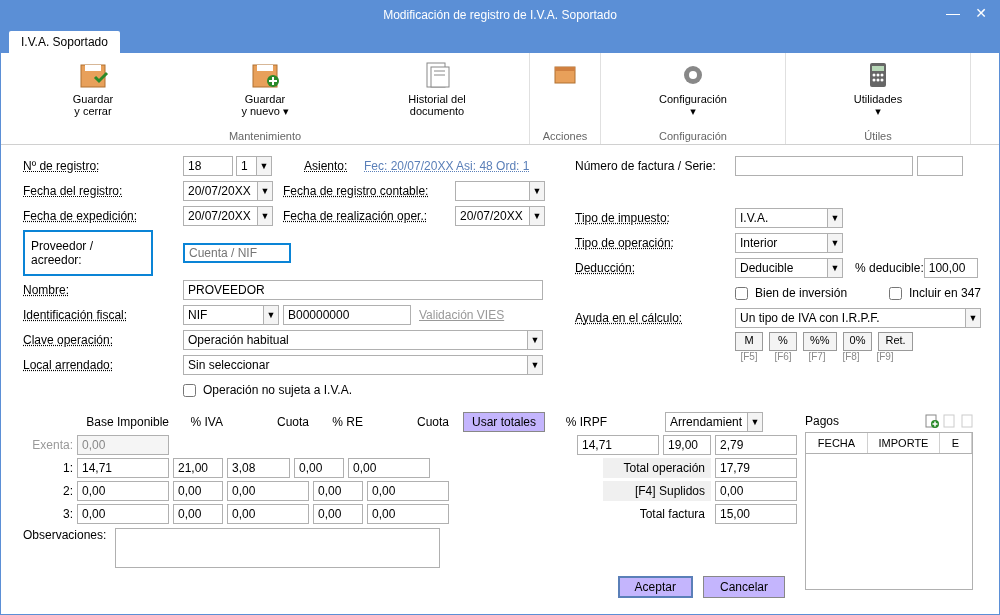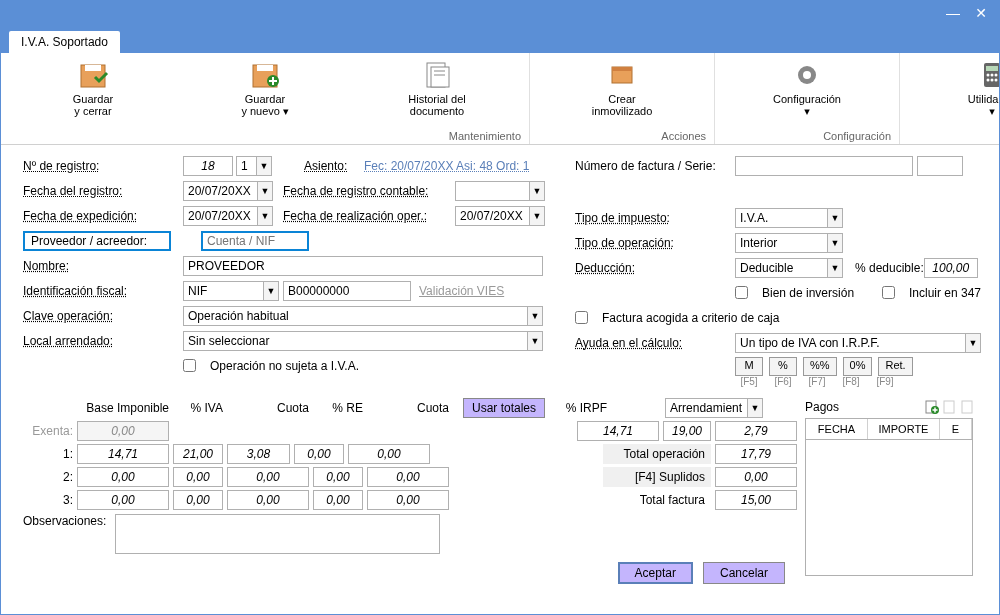--- a/index.html
+++ b/index.html
@@ -9,32 +9,32 @@
 .titlebar .controls { position: absolute; right: 4px; top: 0; display: flex; gap: 0; }
 .titlebar .controls span { width: 28px; height: 24px; display: flex; align-items: center; justify-content: center; cursor: pointer; font-size: 14px; }
 .tabstrip { background: #5b8fd6; height: 24px; display: flex; align-items: flex-end; padding-left: 8px; }
 .tabstrip .tab { background: #fff; padding: 4px 12px; font-size: 12px; border-top-left-radius: 2px; border-top-right-radius: 2px; }
 .ribbon { background: #fff; border-bottom: 1px solid #d0d0d0; height: 92px; display: flex; }
 .ribbongroup { border-right: 1px solid #e0e0e0; padding: 4px 8px 2px 8px; display: flex; flex-direction: column; justify-content: space-between; }
 .ribbonbuttons { display: flex; gap: 4px; }
 .ribbonbtn { display: flex; flex-direction: column; align-items: center; padding: 2px 4px; min-width: 54px; cursor: pointer; }
 .ribbonbtn .ico { width: 32px; height: 32px; display: flex; align-items: center; justify-content: center; }
 .ribbonbtn .lbl { font-size: 11px; text-align: center; line-height: 12px; margin-top: 2px; }
-.ribbongroup .grouplabel { font-size: 11px; color: #666; text-align: right; }
+.ribbongroup .grouplabel { font-size: 11px; color: #666; text-align: center; }
 .formarea { padding: 10px 22px 8px 22px; display: flex; gap: 30px; }
 .col { flex: 1; }
 .row { display: flex; align-items: center; margin-bottom: 3px; min-height: 22px; }
 .lbl { width: 160px; font-size: 12px; }
 .lbl.u { text-decoration: underline; text-decoration-style: dotted; }
 input[type=text], select { border: 1px solid #b0b0b0; height: 20px; padding: 0 4px; font-size: 12px; background: #fff; }
-input[type=text].ra { text-align: center; font-style: italic; }
+input[type=text].ra { text-align: left; }
 input[type=text]:disabled, input.ro { background: #f5f5f5; color: #888; }
 .highlight { border: 2px solid #0a84d6 !important; }
 .link { color: #5a7fb8; text-decoration: underline; cursor: pointer; font-size: 12px; }
-.chk { display: flex; gap: 14px; }
+.chk { display: flex; align-items: center; gap: 7px; }
 .chk input { width: 13px; height: 13px; }
 .smallbtn { border: 1px solid #999; background: #f4f4f4; padding: 1px 6px; font-size: 11px; cursor: pointer; min-width: 28px; text-align: center; height: 19px; }
 .fkey { font-size: 10px; color: #888; text-align: center; }
 .gridsect { padding: 0 22px; }
 .gridhead { display: flex; gap: 4px; align-items: center; }
 .gridhead .cell, .gridrow .cell { text-align: right; }
 .gridrow { display: flex; gap: 4px; align-items: center; margin-top: 3px; }
 .btn { border: 1px solid #888; background: #c4b5fd; padding: 3px 16px; cursor: pointer; font-size: 12px; }
 .btn.primary { border: 2px solid #5a7fb8; padding: 2px 15px; }
 .pagosgrid { border: 1px solid #b0b0b0; width: 168px; height: 158px; }
@@ -42,20 +42,21 @@
 .pagoshead div { padding: 4px; font-size: 11px; border-right: 1px solid #d0d0d0; text-align: center; }
 .iconbtn { width: 18px; height: 18px; display: inline-flex; align-items: center; justify-content: center; cursor: pointer; color: #888; }
 .dd { display: inline-flex; }
 .dd input { border-right: none; }
 .dd .arrow { border: 1px solid #b0b0b0; width: 16px; height: 20px; display: flex; align-items: center; justify-content: center; background: #f4f4f4; cursor: pointer; font-size: 9px; }
 </style>
 </head>
 <body>
 
 <div class="titlebar">
+  <span class="title">Modificación de registro de I.V.A. Soportado</span>
   <div class="controls">
     <span>—</span>
     <span>✕</span>
   </div>
 </div>
 
 <div class="tabstrip">
   <div class="tab">I.V.A. Soportado</div>
 </div>
 
@@ -102,22 +103,20 @@
   </div>
   <div class="ribbongroup">
     <div class="ribbonbuttons">
       <div class="ribbonbtn">
         <div class="ico">
             <svg width="32" height="32">
               <rect x="6" y="8" width="20" height="16" fill="#e8a05a" stroke="#b07030"></rect>
               <rect x="6" y="8" width="20" height="4" fill="#d08040"></rect>
             </svg>
           </div>
-        <div class="lbl" style="white-space:pre-line">Crear
-inmovilizado</div>
       </div>
     </div>
     <div class="grouplabel">Acciones</div>
   </div>
   <div class="ribbongroup">
     <div class="ribbonbuttons">
       <div class="ribbonbtn">
         <div class="ico">
             <svg width="32" height="32">
               <circle cx="16" cy="16" r="9" fill="#888"></circle>
@@ -186,21 +185,21 @@
           <span class="arrow">▼</span>
         </div>
       <span style="width:10px"></span>
       <span class="lbl u" style="width:172px">Fecha de realización oper.:</span>
       <div class="dd">
           <input type="text" style="width: 74px;" value="20/07/20XX">
           <span class="arrow">▼</span>
         </div>
     </div>
     <div class="row">
-      <span class="lbl highlight" style="padding:1px 6px;width:148px">Proveedor / acreedor:</span>
+      <span class="lbl highlight" style="padding:7px 6px;width:130px">Proveedor / acreedor:</span>
       <span style="width:30px"></span>
       <input type="text" class="highlight" style="width: 108px; color: rgb(170, 170, 170);" placeholder="Cuenta / NIF">
     </div>
     <div class="row">
       <span class="lbl u">Nombre:</span>
       <input type="text" style="width: 360px;" value="PROVEEDOR">
     </div>
     <div class="row">
       <span class="lbl u">Identificación fiscal:</span>
       <div class="dd">
@@ -268,26 +267,20 @@
     <div class="row">
       <span class="lbl"></span>
       <label class="chk">
           <input type="checkbox" style="">
           <span>Bien de inversión</span>
         </label>
       <span style="flex:1"></span>
       <label class="chk">
           <input type="checkbox" style="">
           <span>Incluir en 347</span>
-        </label>
-    </div>
-    <div class="row">
-      <label class="chk">
-          <input type="checkbox" style="">
-          <span>Factura acogida a criterio de caja</span>
         </label>
     </div>
     <div class="row">
       <span class="lbl u">Ayuda en el cálculo:</span>
       <div class="dd" style="flex:1">
           <input type="text" style="width: 230px;" value="Un tipo de IVA con I.R.P.F.">
           <span class="arrow">▼</span>
         </div>
     </div>
     <div class="row">

